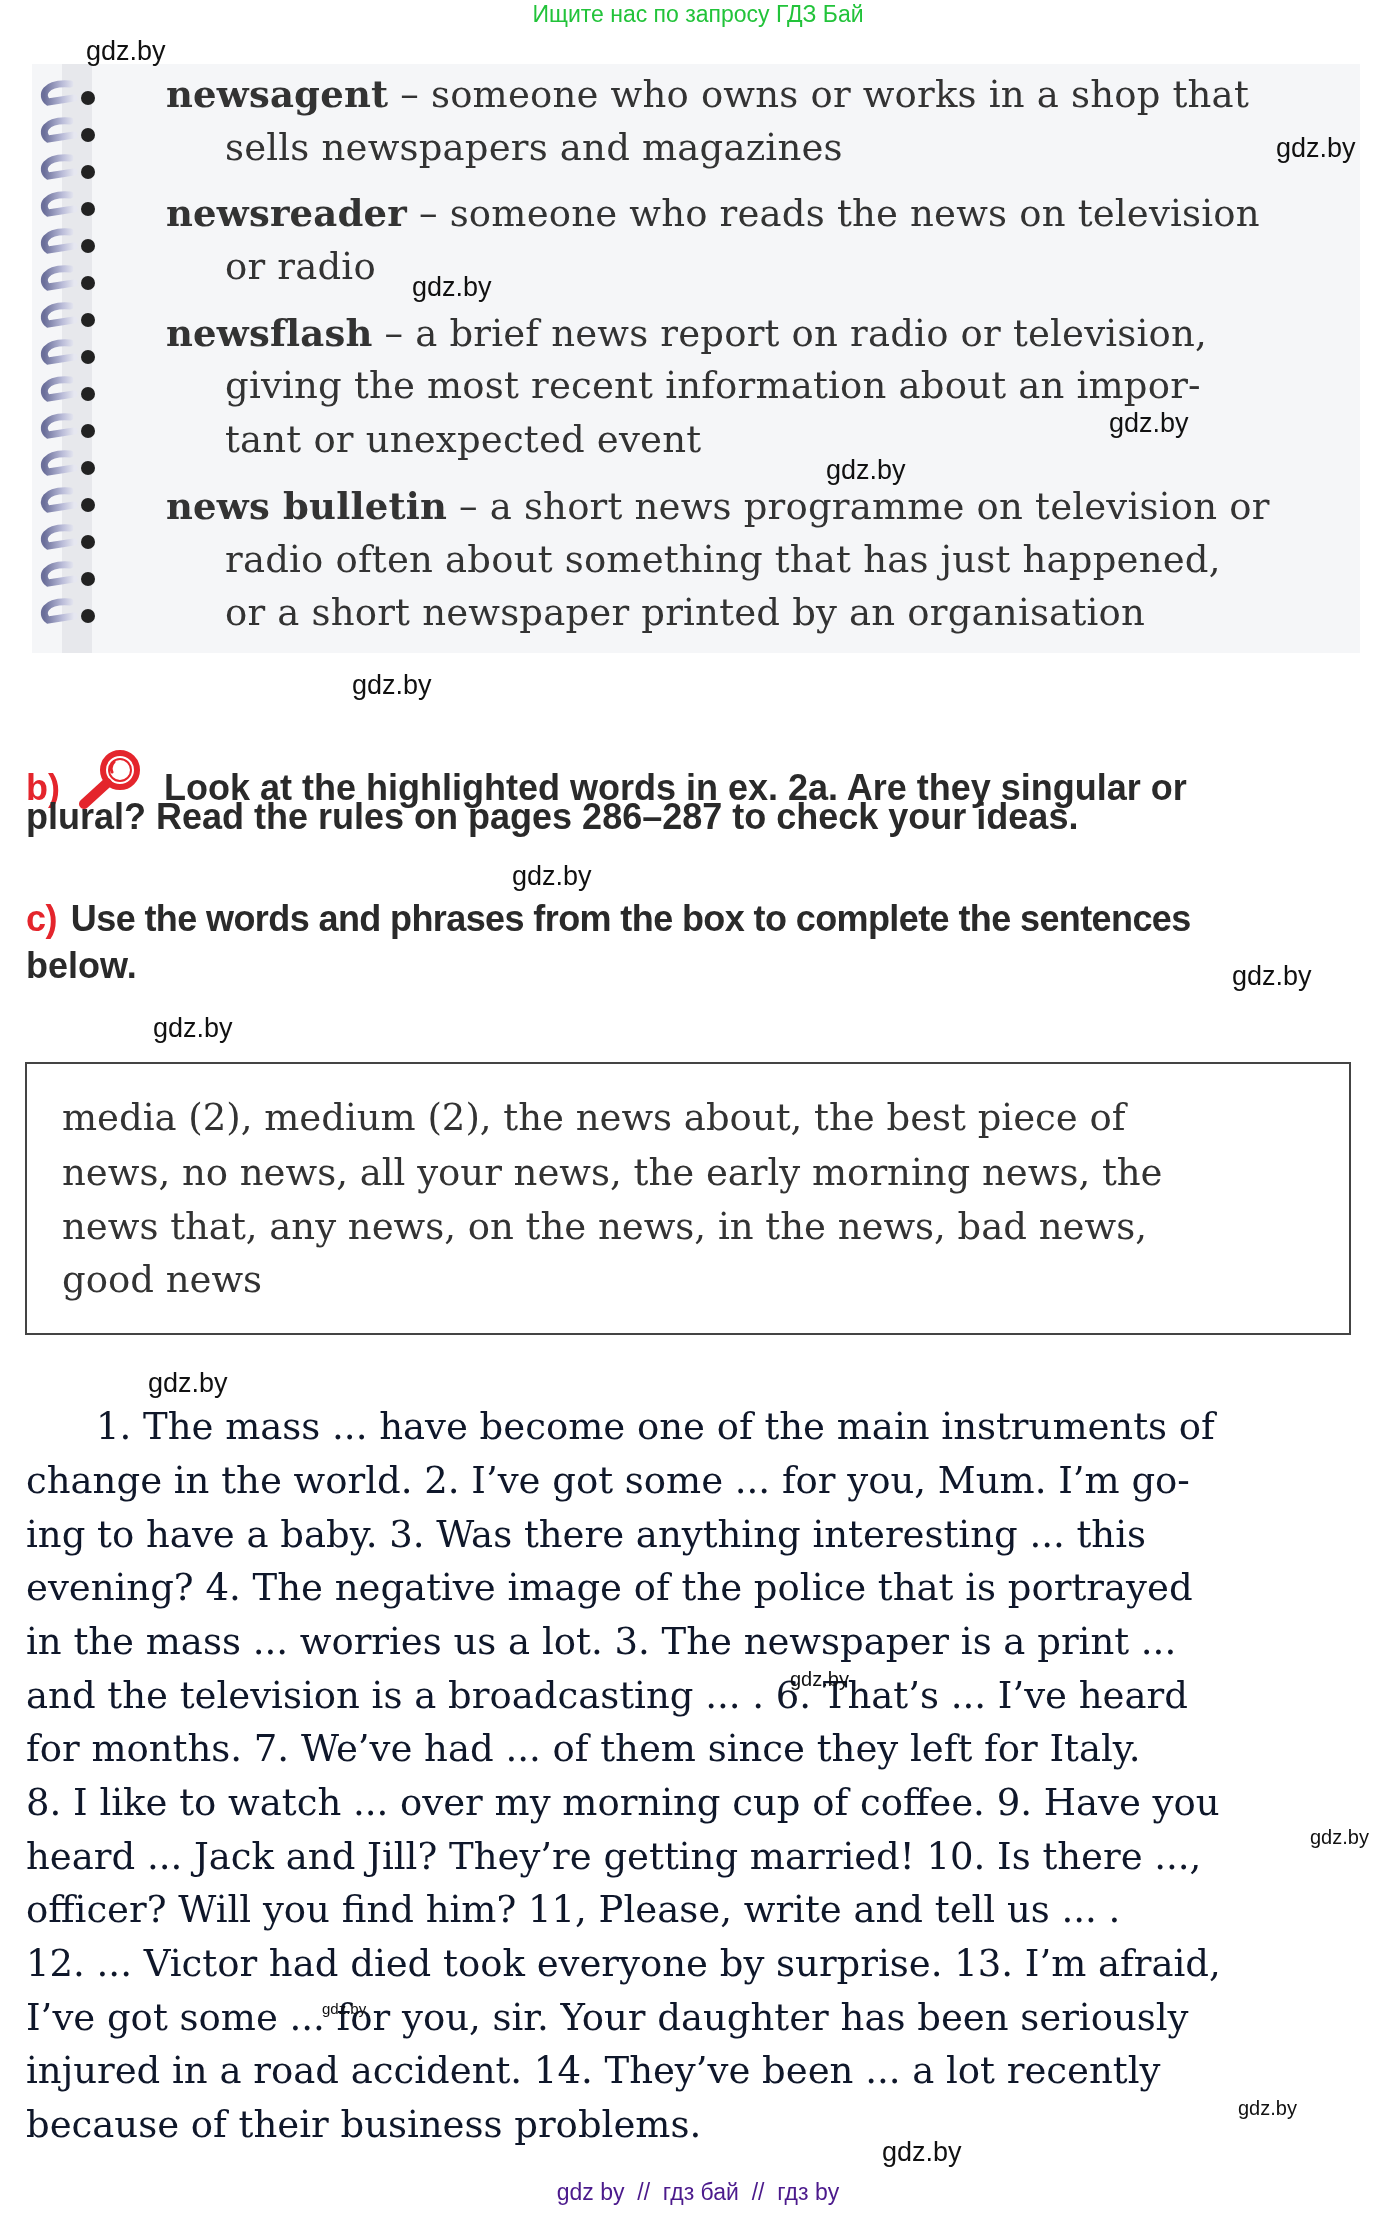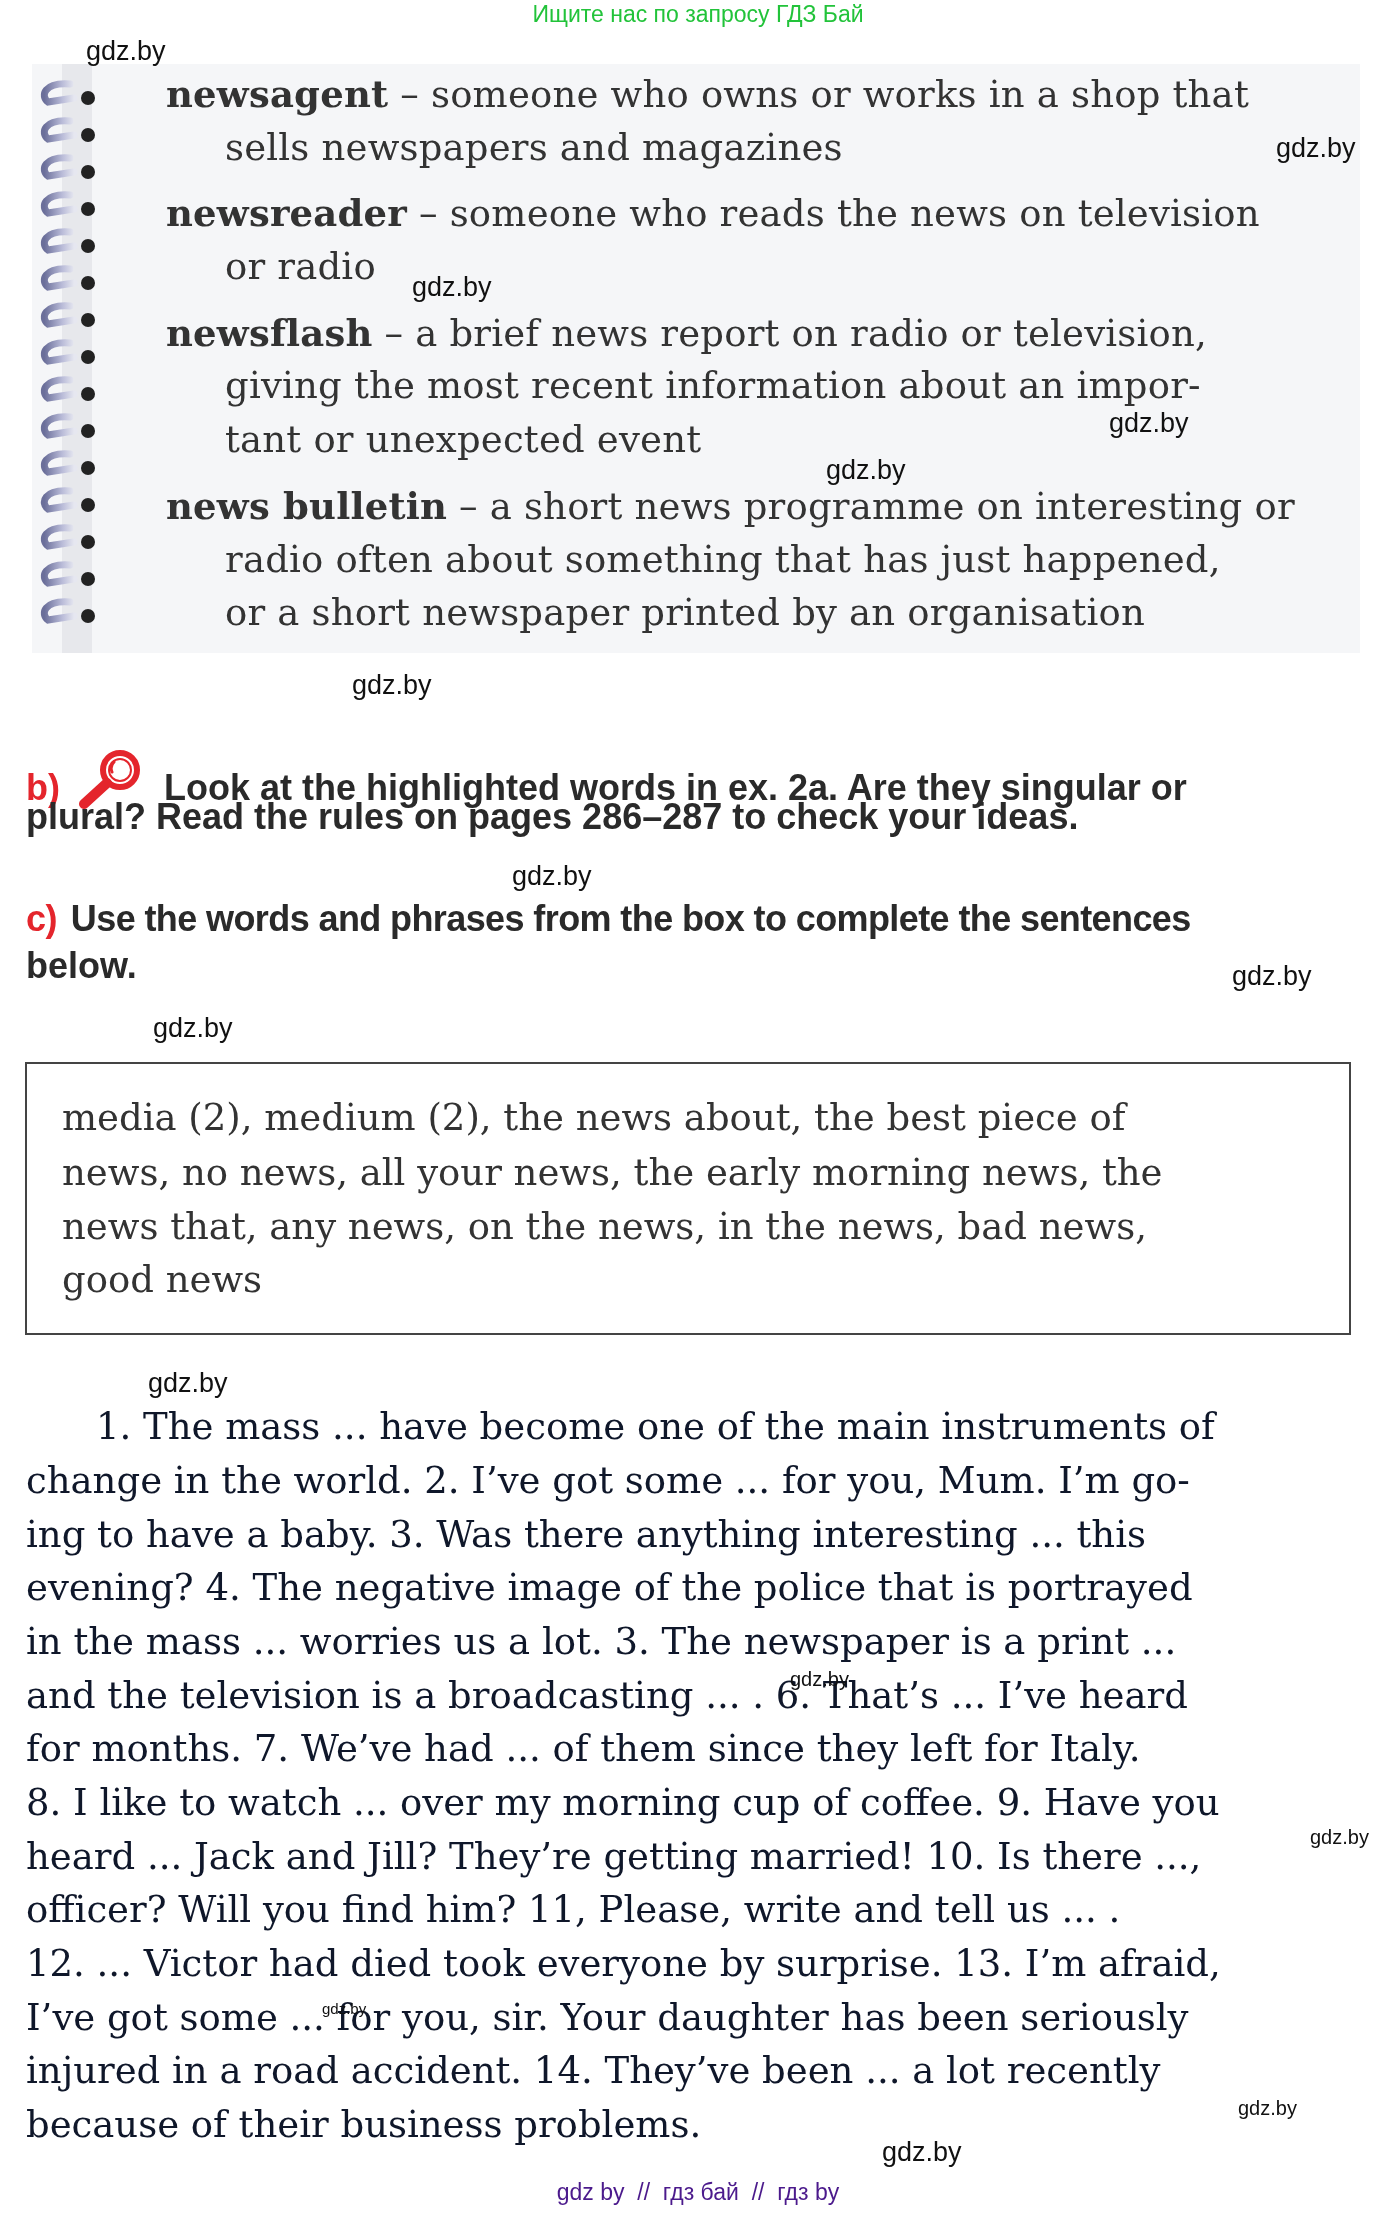--- a/index.html
+++ b/index.html
@@ -114,21 +114,21 @@
 
 <div class="abs def-line" style="top:313px;">
   <b>newsflash</b>
   <span>– a brief news report on radio or television,</span>
 </div>
 <div class="abs def-line cont" style="top:366px;">giving the most recent information about an impor-</div>
 <div class="abs def-line cont" style="top:420px;">tant or unexpected event</div>
 
 <div class="abs def-line" style="top:486px;">
   <b>news bulletin</b>
-  <span>– a short news programme on interesting or</span>
+  <span>– a short news programme on television or</span>
 </div>
 <div class="abs def-line cont" style="top:540px;">radio often about something that has just happened,</div>
 <div class="abs def-line cont" style="top:593px;">or a short newspaper printed by an organisation</div>
 
 <div class="abs task" style="top:748px;">
   <span class="label">b)</span><svg class="mag" viewBox="0 0 70 62" width="70" height="62">
     <circle cx="46" cy="22" r="17" fill="none" stroke="#e4252c" stroke-width="6"></circle>
     <circle cx="46" cy="22" r="11" fill="none" stroke="#e4252c" stroke-width="2"></circle>
     <path d="M40 14 A9 9 0 0 0 38 24" fill="none" stroke="#e4252c" stroke-width="3" stroke-linecap="round"></path>
     <line x1="33" y1="35" x2="10" y2="56" stroke="#e4252c" stroke-width="10" stroke-linecap="round"></line>

